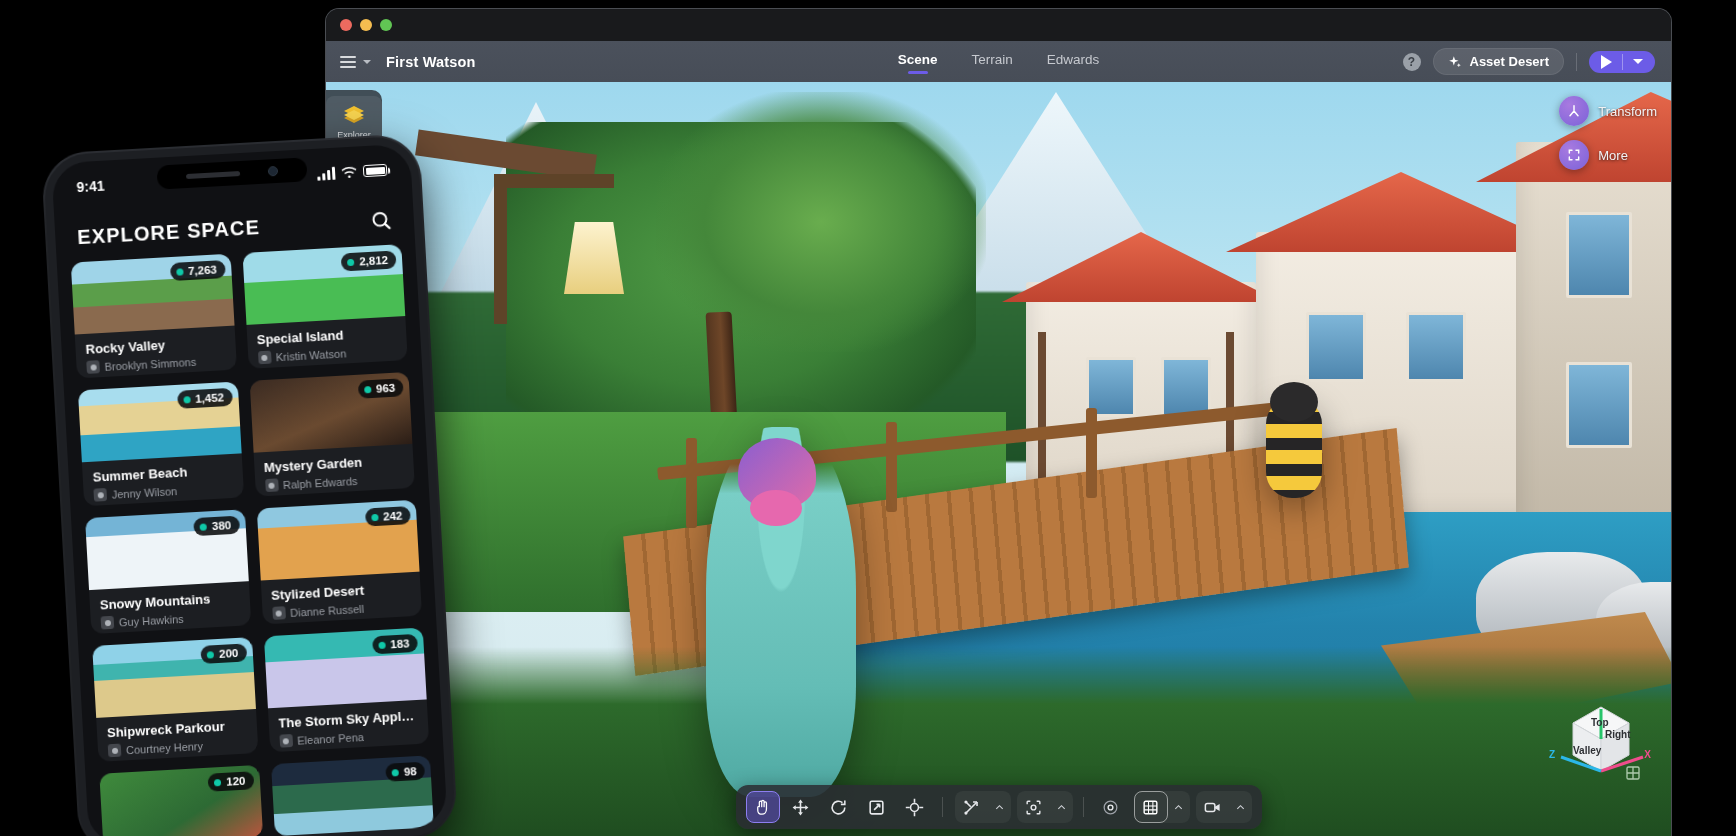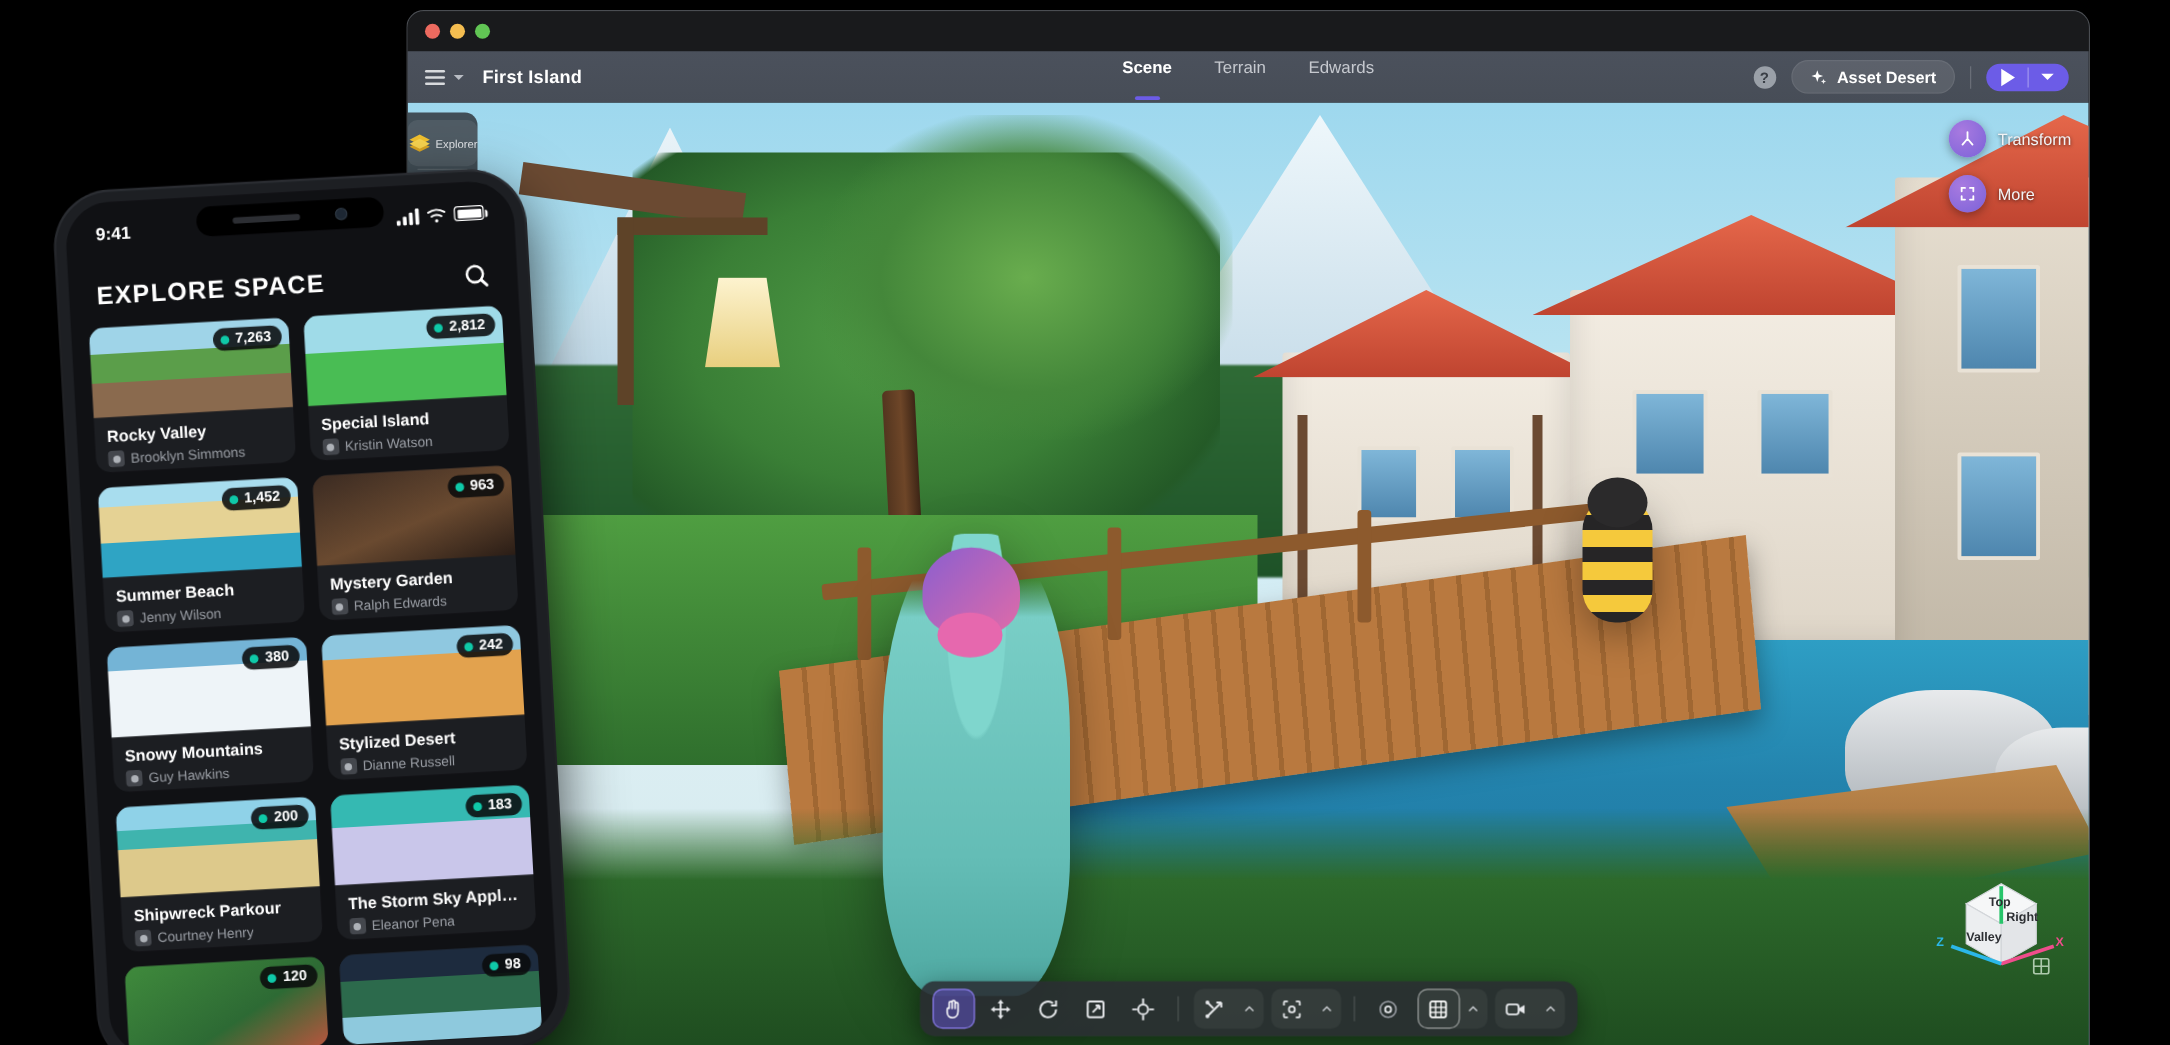--- a/index.html
+++ b/index.html
@@ -47,21 +47,21 @@
   .chev-sm {
     width: 0; height: 0; border-left: 4px solid transparent; border-right: 4px solid transparent;
     border-top: 4px solid #b9bdc4;
   }
   .scene-name { font-size: 14.5px; font-weight: bold; color: #fff; margin-left: 8px; letter-spacing: .2px; }
 
   .tb-tabs {
     position: absolute; left: 0; right: 0; display: flex; justify-content: center;
     align-items: center; gap: 26px; pointer-events: none;
   }
-  .tab { position: relative; font-size: 13.5px; color: #c6c9cf; padding: 2px 4px 18px; pointer-events: auto; cursor: pointer; }
+  .tab { position: relative; font-size: 13.5px; color: #c6c9cf; padding: 2px 4px 6px; pointer-events: auto; cursor: pointer; }
   .tab.active { color: #ffffff; font-weight: bold; }
   .tab.active::after {
     content: ""; position: absolute; left: 50%; transform: translateX(-50%);
     bottom: -1px; width: 20px; height: 3px; border-radius: 2px; background: #6c5ce7;
   }
 
   .tb-right { margin-left: auto; display: flex; align-items: center; gap: 12px; padding-right: 16px; }
   .help-icon {
     width: 18px; height: 18px; border-radius: 50%; background: #9aa0a8; color: #3a3f46;
     font-size: 12px; font-weight: bold; display: flex; align-items: center; justify-content: center;
@@ -172,21 +172,21 @@
   }
   .rock { position:absolute; background: linear-gradient(180deg,#e8eaec,#a9b0b6); border-radius: 42%; }
 
   
   .explorer-rail {
     position: absolute; left: 0; top: 8px; width: 56px;
     background: rgba(44,47,54,.82); border-radius: 0 10px 10px 0;
     padding: 6px 0; display: flex; flex-direction: column; align-items: center;
   }
   .rail-item {
-    width: 56px; padding: 7px 0 6px; display: flex; flex-direction: row;
+    width: 56px; padding: 7px 0 6px; display: flex; flex-direction: column;
     align-items: center; gap: 3px; cursor: pointer;
   }
   .rail-item.active { background: rgba(255,255,255,.08); border-radius: 8px; }
   .rail-label { font-size: 9px; color: #dfe2e6; }
   .rail-div { width: 40px; height: 1px; background: rgba(255,255,255,.13); margin: 2px 0; }
 
   
   .right-actions {
     position: absolute; right: 14px; top: 14px; display: flex; flex-direction: column; gap: 14px;
   }
@@ -311,21 +311,21 @@
     </div>
 
     <div class="toolbar">
       <div class="tb-left">
         <span class="hamburger">
             <i></i>
             <i></i>
             <i></i>
           </span>
         <span class="chev-sm"></span>
-        <span class="scene-name">First Island</span>
+        <span class="scene-name">First Watson</span>
       </div>
 
       <div class="tb-tabs">
         <span class="tab active">Scene</span>
         <span class="tab">Terrain</span>
         <span class="tab">Edwards</span>
       </div>
 
       <div class="tb-right">
         <span class="help-icon">?</span>

